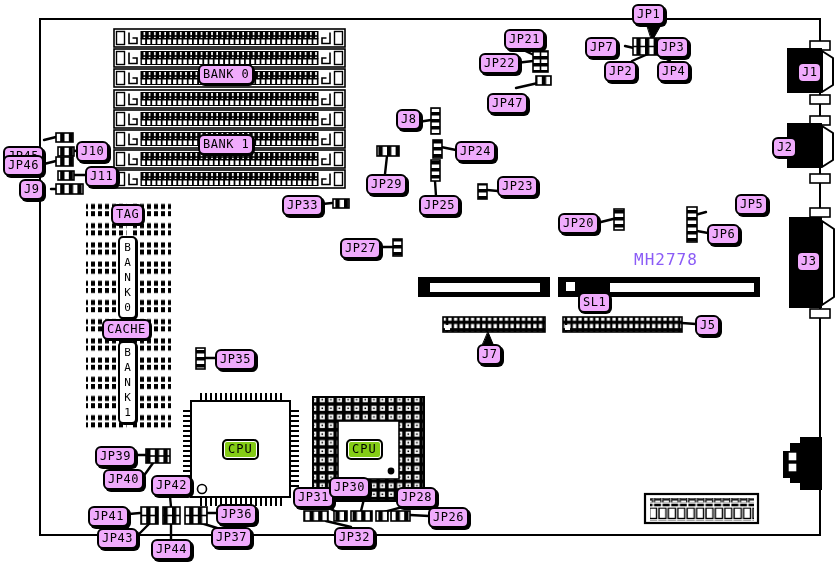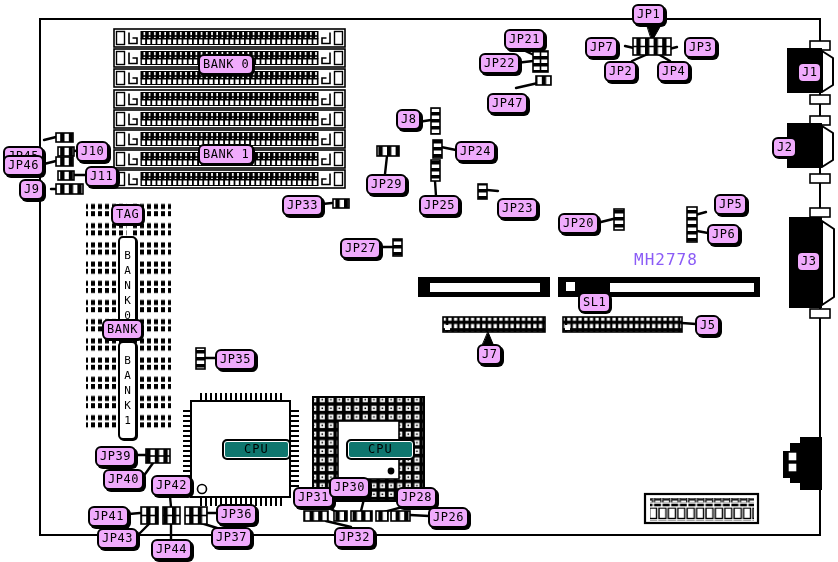--- a/index.html
+++ b/index.html
@@ -4,24 +4,24 @@
 <style>
   html,body{margin:0;padding:0;background:#fff;}
   #stage{position:relative;width:838px;height:562px;background:#fff;overflow:hidden;
          font-family:"DejaVu Sans Mono",monospace;}
   #art{position:absolute;left:0;top:0;z-index:1;}
   .callout{position:absolute;z-index:3;background:#f0abfc;border:2px solid #000;border-radius:6px;
            box-shadow:2px 2px 0 #000;font-size:12px;line-height:15px;padding:1px 3px;
            letter-spacing:.5px;color:#000;white-space:nowrap;}
   .flat{box-shadow:1px 1px 0 #000;}
   .vlabel{position:absolute;z-index:3;background:#fff;border:2px solid #000;border-radius:5px;
-          box-shadow:1px 1px 0 #000;font-size:11px;line-height:15px;width:11px;padding:10px 2px;
+          box-shadow:1px 1px 0 #000;font-size:11px;line-height:15px;width:11px;padding:2px 2px;
           word-break:break-all;text-align:center;color:#000;}
-  .chiplabel{position:absolute;z-index:3;background:#0f766e;border:2px solid #000;border-radius:5px;
-          font-size:12px;line-height:15px;padding:1px 20px;letter-spacing:1px;color:#000;
+  .chiplabel{position:absolute;z-index:3;background:#84cc16;border:2px solid #000;border-radius:5px;
+          font-size:12px;line-height:15px;padding:1px 4px;letter-spacing:1px;color:#000;
           box-shadow:0 0 0 1px #fff inset;}
   .plain{position:absolute;z-index:3;font-size:16px;letter-spacing:1px;color:#8b5cf6;white-space:nowrap;}
 </style>
 </head>
 <body>
 
 <div id="stage">
 
 <svg id="art" width="838" height="562" viewBox="0 0 838 562">
   <defs>
@@ -234,51 +234,51 @@
     <rect x="304" y="511" width="24" height="10" fill="url(#patCell)"></rect>
     <rect x="334" y="511" width="13" height="10" fill="url(#patCell)"></rect>
     <rect x="351" y="511" width="21" height="10" fill="url(#patCell)"></rect>
     <rect x="376" y="511" width="12" height="10" fill="url(#patCell)"></rect>
     <rect x="391" y="511" width="19" height="10" fill="url(#patCell)"></rect>
   </g>
 </svg>
 
 <div class="callout" style="left:632px;top:4px">JP1</div>
 <div class="callout" style="left:585px;top:37px">JP7</div>
-<div class="callout" style="left:684px;top:37px">JP3</div>
+<div class="callout" style="left:656px;top:37px">JP3</div>
 <div class="callout" style="left:604px;top:61px">JP2</div>
 <div class="callout" style="left:657px;top:61px">JP4</div>
 <div class="callout" style="left:504px;top:29px">JP21</div>
 <div class="callout" style="left:479px;top:53px">JP22</div>
 <div class="callout" style="left:487px;top:93px">JP47</div>
 
 <div class="callout" style="left:396px;top:109px">J8</div>
 <div class="callout" style="left:455px;top:141px">JP24</div>
 <div class="callout" style="left:366px;top:174px">JP29</div>
 <div class="callout" style="left:419px;top:195px">JP25</div>
-<div class="callout" style="left:497px;top:198px">JP23</div>
+<div class="callout" style="left:497px;top:176px">JP23</div>
 <div class="callout" style="left:558px;top:213px">JP20</div>
-<div class="callout" style="left:714px;top:194px">JP5</div>
+<div class="callout" style="left:735px;top:194px">JP5</div>
 <div class="callout" style="left:707px;top:224px">JP6</div>
 
 <div class="callout" style="left:3px;top:146px">JP45</div>
 <div class="callout" style="left:76px;top:141px">J10</div>
 <div class="callout" style="left:3px;top:155px">JP46</div>
 <div class="callout" style="left:85px;top:166px">J11</div>
 <div class="callout" style="left:19px;top:179px">J9</div>
 <div class="callout" style="left:282px;top:195px">JP33</div>
 <div class="callout" style="left:340px;top:238px">JP27</div>
 <div class="callout" style="left:215px;top:349px">JP35</div>
 
-<div class="callout flat" style="left:198px;top:54px">BANK 0</div>
-<div class="callout flat" style="left:198px;top:144px">BANK 1</div>
+<div class="callout flat" style="left:198px;top:64px">BANK 0</div>
+<div class="callout flat" style="left:198px;top:134px">BANK 1</div>
 
 <div class="callout flat" style="left:111px;top:204px">TAG</div>
 <div class="vlabel" style="left:118px;top:236px">BANK0</div>
-<div class="callout flat" style="left:102px;top:319px">BANK</div>
+<div class="callout flat" style="left:102px;top:319px">CACHE</div>
 <div class="vlabel" style="left:118px;top:341px">BANK1</div>
 
 <div class="chiplabel" style="left:222px;top:439px">CPU</div>
 <div class="chiplabel" style="left:346px;top:439px">CPU</div>
 
 <div class="callout flat" style="left:578px;top:292px">SL1</div>
 <div class="callout" style="left:477px;top:344px">J7</div>
 <div class="callout" style="left:695px;top:315px">J5</div>
 <div class="callout flat" style="left:797px;top:62px">J1</div>
 <div class="callout flat" style="left:772px;top:137px">J2</div>

